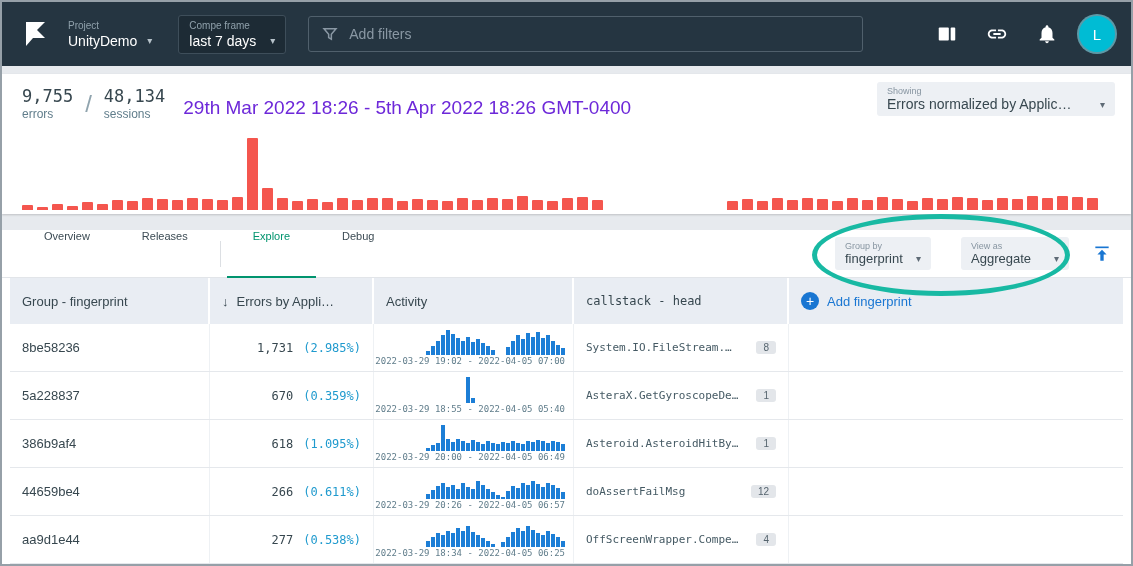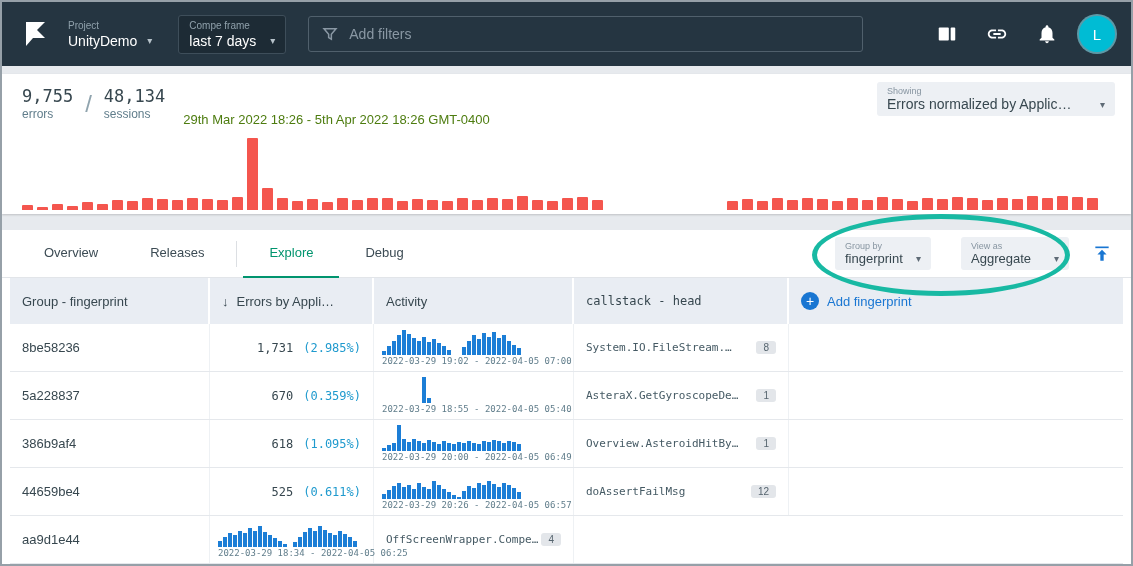--- a/index.html
+++ b/index.html
@@ -22,33 +22,33 @@
   .avatar{width:36px;height:36px;border-radius:50%;background:#00bcd4;color:#fff;display:flex;align-items:center;justify-content:center;font-size:15px;cursor:pointer;box-shadow:0 0 0 2px rgba(130,220,235,.6)}
 
   
   .summary{margin-top:8px;background:#fff;height:140px;box-shadow:0 1px 2px rgba(0,0,0,.18)}
   .summary-head{display:flex;align-items:flex-start;padding:12px 20px 0;position:relative;height:58px}
   .stats{display:flex;align-items:center;gap:12px}
   .stat{display:flex;flex-direction:column}
   .stat .num{font-family:"DejaVu Sans Mono",monospace;font-size:17px;color:#37474f}
   .stat .lbl{font-size:12px;color:#607d8b;margin-top:1px}
   .slash{font-size:24px;color:#90a4ae;font-weight:300}
-  .daterange{font-size:13px;color:#4d7c0f;margin-left:18px;margin-top:26px}
+  .daterange{font-size:19px;color:#6d28d9;margin-left:18px;margin-top:11px}
   .float-select{background:#edf0f4;border-radius:3px;padding:4px 10px;cursor:pointer}
   .fs-label{font-size:9px;color:#8795a1}
   .fs-row{display:flex;align-items:center;font-size:13px;color:#37474f;white-space:nowrap}
   .fs-row .caret2{margin-left:auto;color:#5f6b76;font-size:10px;padding-left:10px}
   .showing{position:absolute;right:16px;top:8px;width:238px}
   .showing .fs-row{font-size:14px}
   .hist{height:78px;display:flex;align-items:flex-end;padding:0 20px;gap:4px;cursor:crosshair}
   .hbar{width:11px;background:#f4564e;border-radius:1px 1px 0 0}
 
   
   .tabsrow{margin-top:16px;background:#fff;height:48px;display:flex;align-items:center;border-bottom:1px solid #e2e5e9;padding:0 16px}
-  .tab{height:48px;display:flex;align-items:center;padding:12px 26px;font-size:13px;color:#3c4b54;cursor:pointer;border-bottom:2px solid transparent}
+  .tab{height:48px;display:flex;padding:0 26px;font-size:11px;color:#3c4b54;cursor:pointer;border-bottom:2px solid transparent}
   .tab.active{color:#00946e;border-bottom-color:#00946e}
   .tabdivider{width:1px;height:26px;background:#dcdfe3;margin:0 6px}
   .controls{margin-left:auto;display:flex;align-items:center;gap:30px}
   .ctl-groupby{min-width:96px}
   .ctl-viewas{min-width:108px}
   .pin-btn{width:26px;height:26px;display:flex;align-items:center;justify-content:center;cursor:pointer;margin-left:-10px}
 
   
   .annotation{position:absolute;left:810px;top:212px;width:258px;height:82px;border:5px solid #18b9a3;border-radius:50%;z-index:20;pointer-events:none}
 
@@ -61,21 +61,21 @@
   .sort-icon{font-size:13px;color:#37474f}
   .th-agg{color:#1976d2}
   .plus-circle{width:18px;height:18px;border-radius:50%;background:#1976d2;color:#fff;font-size:14px;line-height:17px;display:flex;align-items:center;justify-content:center}
   .trow{display:grid;grid-template-columns:200px 164px 200px 215px 1fr;height:48px;border-bottom:1px solid #e5e8ec;background:#fff;cursor:pointer}
   .td{display:flex;align-items:center;padding:0 12px;border-right:1px solid #eef1f4;min-width:0}
   .td:last-child{border-right:none}
   .td-fp{font-size:13px;color:#37474f}
   .td-err{justify-content:flex-end;gap:10px}
   .errnum{font-family:"DejaVu Sans Mono",monospace;font-size:12px;color:#37474f}
   .errpct{font-family:"DejaVu Sans Mono",monospace;font-size:12px;color:#1f9ace}
-  .td-act{flex-direction:column;justify-content:center;align-items:flex-start;padding:2px 8px}
+  .td-act{flex-direction:column;justify-content:center;align-items:flex-end;padding:2px 8px}
   .spark{display:flex;align-items:flex-end;gap:1px;height:26px}
   .sbar{width:4px;background:#1c7ed6}
   .spark-caption{font-family:"DejaVu Sans Mono",monospace;font-size:9px;color:#607d8b;margin-top:1px;white-space:nowrap}
   .td-cs{gap:0}
   .cs-text{font-family:"DejaVu Sans Mono",monospace;font-size:11px;color:#455a64;flex:1;overflow:hidden;white-space:nowrap;text-overflow:ellipsis}
   .badge{background:#e3e6ea;border-radius:3px;padding:1px 7px;font-size:10px;color:#55646e}
 </style>
 </head>
 <body>
 
@@ -423,32 +423,32 @@
             <div class="sbar" style="height: 11px;"></div>
             <div class="sbar" style="height: 10px;"></div>
             <div class="sbar" style="height: 8px;"></div>
             <div class="sbar" style="height: 10px;"></div>
             <div class="sbar" style="height: 9px;"></div>
             <div class="sbar" style="height: 7px;"></div>
           </div>
         <div class="spark-caption">2022-03-29 20:00 - 2022-04-05 06:49</div>
       </div>
       <div class="td td-cs">
-        <span class="cs-text">Overview.AsteroidHitBy…</span>
+        <span class="cs-text">Asteroid.AsteroidHitBy…</span>
         <span class="badge">1</span>
       </div>
       <div class="td td-agg"></div>
     </div>
 
     <div class="trow">
       <div class="td td-fp">
           <span>44659be4</span>
         </div>
       <div class="td td-err">
-        <span class="errnum">525</span>
+        <span class="errnum">266</span>
           <span class="errpct">(0.611%)</span>
       </div>
       <div class="td td-act">
         <div class="spark">
             <div class="sbar" style="height: 5px;"></div>
             <div class="sbar" style="height: 9px;"></div>
             <div class="sbar" style="height: 13px;"></div>
             <div class="sbar" style="height: 16px;"></div>
             <div class="sbar" style="height: 12px;"></div>
             <div class="sbar" style="height: 14px;"></div>
@@ -481,20 +481,24 @@
         <span class="cs-text">doAssertFailMsg</span>
         <span class="badge">12</span>
       </div>
       <div class="td td-agg"></div>
     </div>
 
     <div class="trow">
       <div class="td td-fp">
           <span>aa9d1e44</span>
         </div>
+      <div class="td td-err">
+        <span class="errnum">277</span>
+          <span class="errpct">(0.538%)</span>
+      </div>
       <div class="td td-act">
         <div class="spark">
             <div class="sbar" style="height: 6px;"></div>
             <div class="sbar" style="height: 10px;"></div>
             <div class="sbar" style="height: 14px;"></div>
             <div class="sbar" style="height: 12px;"></div>
             <div class="sbar" style="height: 16px;"></div>
             <div class="sbar" style="height: 14px;"></div>
             <div class="sbar" style="height: 19px;"></div>
             <div class="sbar" style="height: 16px;"></div>

